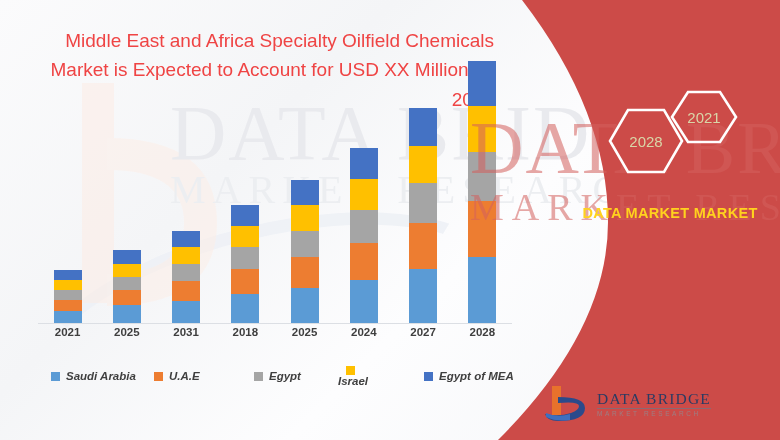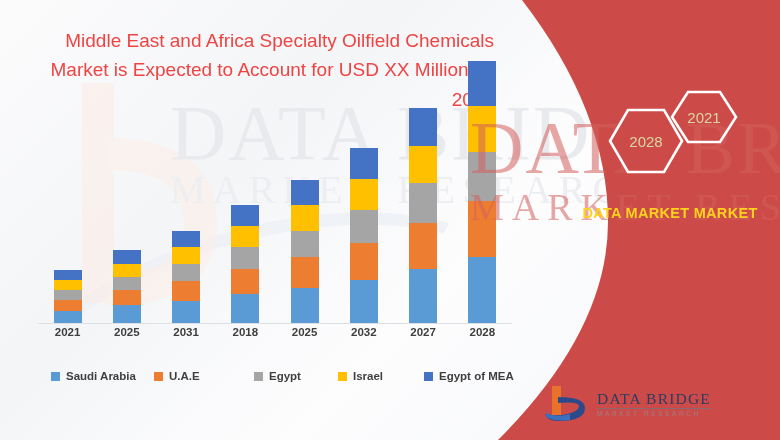--- a/index.html
+++ b/index.html
@@ -37,21 +37,21 @@
   .seg{width:100%;}
   .xlabels{position:absolute;left:0;right:0;bottom:-2px;height:18px;
     display:flex;justify-content:space-around;}
   .xlab{width:52px;text-align:center;font-size:11.5px;font-weight:bold;color:#3f3f3f;}
 
   
   .legend{position:absolute;left:26px;top:376px;width:500px;
     display:flex;align-items:center;}
   .leg-item{display:flex;align-items:center;}
   .leg-sw{width:9px;height:9px;margin-right:6px;flex:0 0 auto;}
-  .leg-lb{font-size:11.5px;font-weight:bold;color:#3f3f3f;white-space:nowrap;}
+  .leg-lb{font-size:11.5px;font-weight:bold;color:#3f3f3f;white-space:nowrap;font-style:italic;}
 
   
   .red-panel{position:absolute;left:480px;top:0;width:300px;height:440px;}
   .red-panel svg{display:block;}
   .rp-title{position:absolute;left:520px;top:8px;width:250px;text-align:center;
     font-size:13.5px;line-height:1.6;color:#ffffff;font-weight:400;}
   .hexwrap{position:absolute;left:580px;top:88px;width:180px;height:100px;}
   .hex-num{font-size:15px;fill:#d9d6a8;font-family:"Liberation Sans",sans-serif;}
   .dbmr{position:absolute;left:560px;top:203px;width:220px;text-align:center;
     font-size:14.5px;line-height:1.5;color:#FFD21E;font-weight:bold;letter-spacing:.3px;}
@@ -166,41 +166,41 @@
               <div class="seg" style="height: 45.1345px; background: rgb(68, 114, 196);"></div>
             </div>
           </div>
         </div>
       <div class="xlabels" id="xlabels">
           <div class="xlab">2021</div>
           <div class="xlab">2025</div>
           <div class="xlab">2031</div>
           <div class="xlab">2018</div>
           <div class="xlab">2025</div>
-          <div class="xlab">2032</div>
+          <div class="xlab">2024</div>
           <div class="xlab">2027</div>
           <div class="xlab">2028</div>
         </div>
     </div>
   </div>
 
   <div class="legend" id="legend" style="position: absolute;">
       <div class="leg-item" style="position: absolute; left: 25px;">
         <span class="leg-sw" style="background: rgb(91, 155, 213);"></span>
         <span class="leg-lb">Saudi Arabia</span>
       </div>
       <div class="leg-item" style="position: absolute; left: 128px;">
         <span class="leg-sw" style="background: rgb(237, 125, 49);"></span>
         <span class="leg-lb">U.A.E</span>
       </div>
       <div class="leg-item" style="position: absolute; left: 228px; justify-content: center;">
         <span class="leg-sw" style="background: rgb(165, 165, 165);"></span>
         <span class="leg-lb">Egypt</span>
       </div>
-      <div class="leg-item" style="position: absolute; left: 312px;">
+      <div class="leg-item" style="position: absolute; left: 312px; flex-direction: column;">
         <span class="leg-sw" style="background: rgb(255, 192, 0);"></span>
         <span class="leg-lb">Israel</span>
       </div>
       <div class="leg-item" style="position: absolute; left: 398px;">
         <span class="leg-sw" style="background: rgb(68, 114, 196);"></span>
         <span class="leg-lb">Egypt of MEA</span>
       </div>
     </div>
 
   <div class="red-panel">

